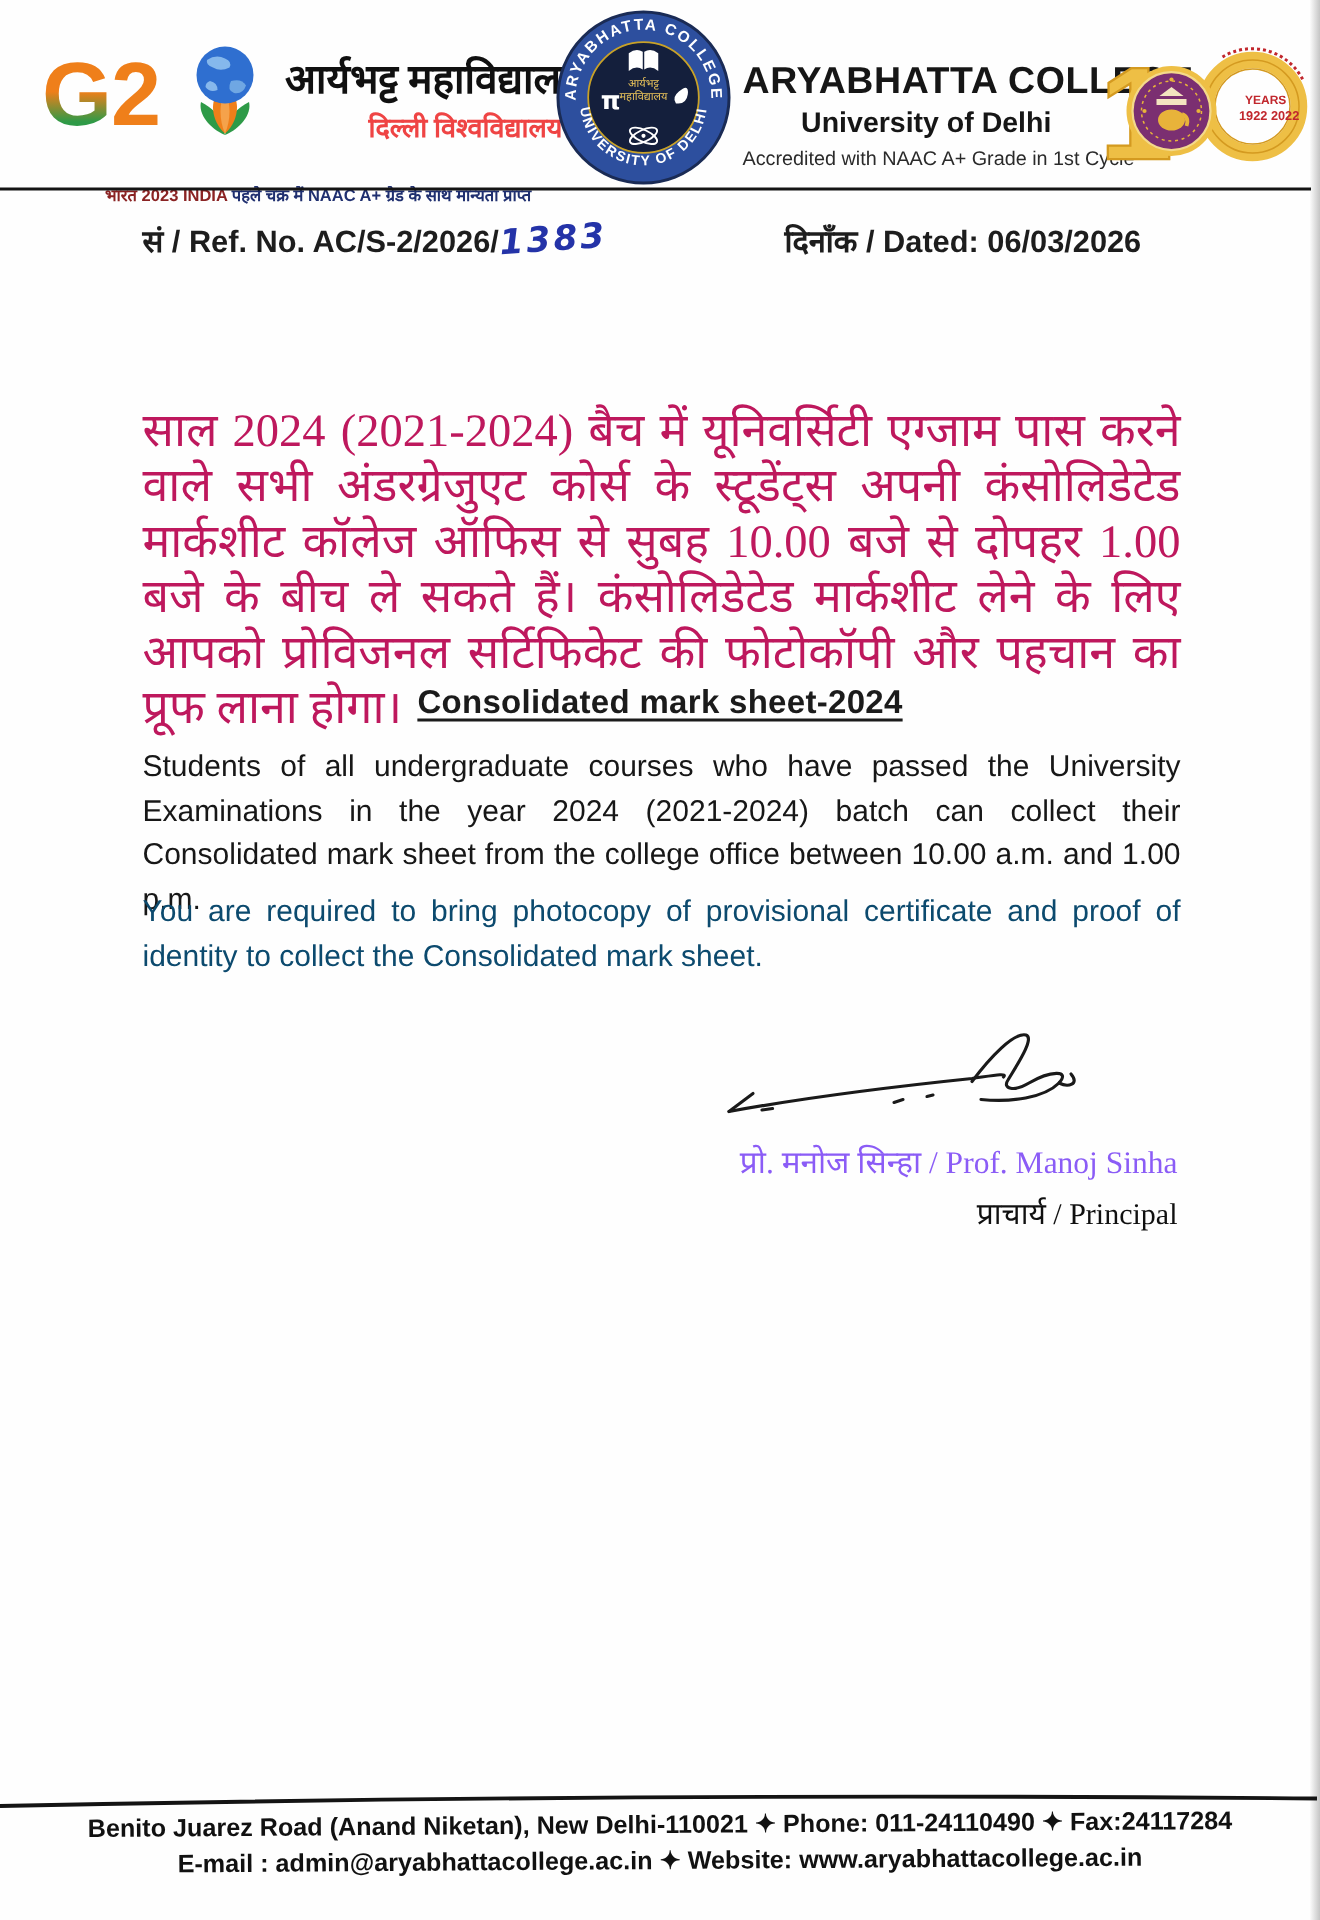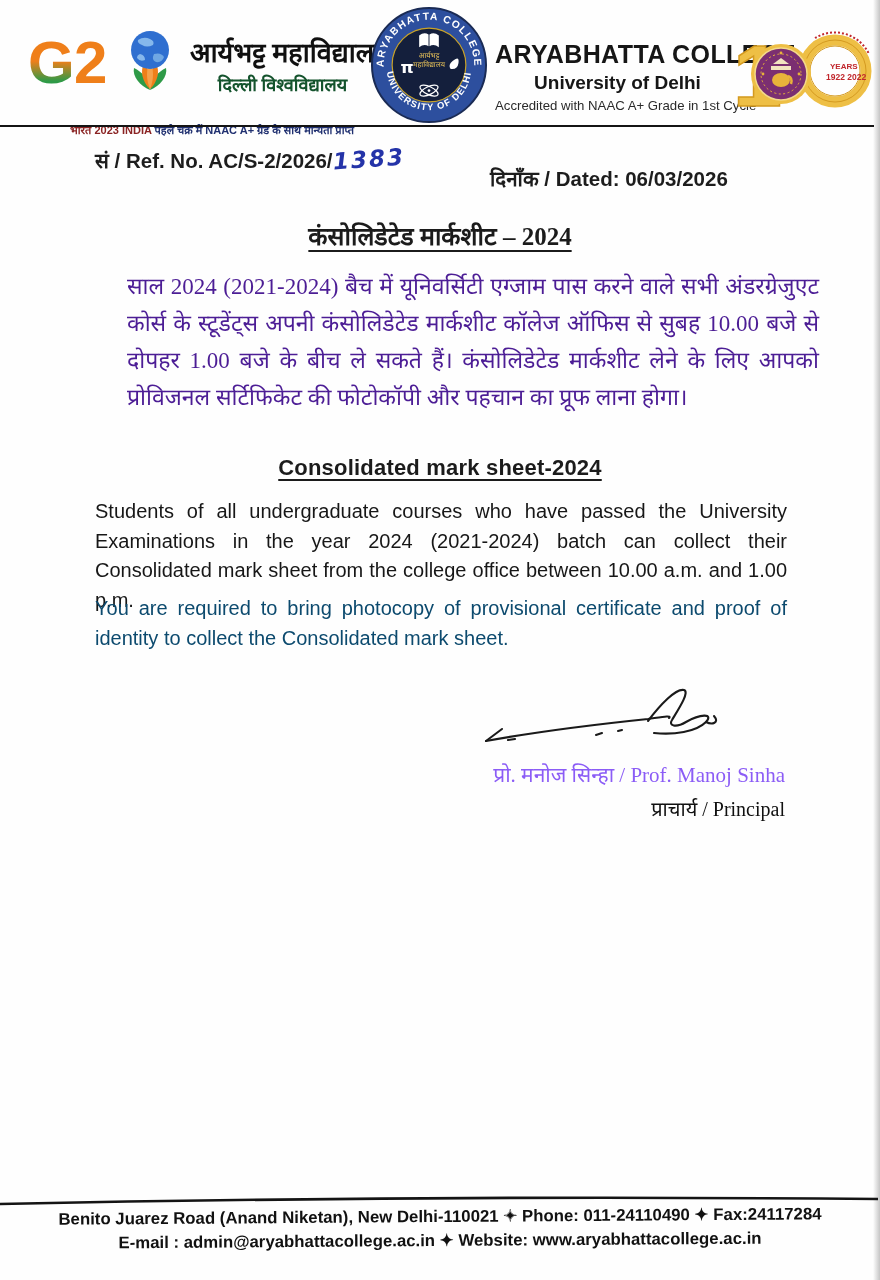--- a/index.html
+++ b/index.html
@@ -16,46 +16,46 @@
   .letterhead { position:absolute; left:0; top:0; width:880px; height:127px; }
   .rule-top { position:absolute; left:0; top:125px; width:874px; height:2.4px; background:#141414; }
   .g20 { position:absolute; left:28px; top:26px; width:170px; height:70px; }
   .g20-tagline {
     position:absolute; left:42px; top:96px; width:360px;
     font-size:11px; font-weight:bold; color:#203070; white-space:nowrap;
   }
   .g20-tagline .bharat { color:#8a2323; }
   .hindi-name-block { position:absolute; left:190px; top:38px; width:185px; text-align:center; }
   .hindi-name { font-family:"Liberation Serif", serif; font-size:27px; font-weight:bold; line-height:30px; color:#101010; white-space:nowrap; }
-  .hindi-univ { font-family:"Liberation Serif", serif; font-size:18px; font-weight:bold; margin-top:4px; color:#14532d; }
+  .hindi-univ { font-family:"Liberation Serif", serif; font-size:18px; font-weight:bold; margin-top:4px; color:#ef4444;text-align:right; }
   .seal { position:absolute; left:370px; top:6px; width:118px; height:118px; }
   .eng-block { position:absolute; left:495px; top:40px; width:245px; text-align:center; }
   .eng-college { font-size:25px; font-weight:bold; letter-spacing:.4px; color:#161616; white-space:nowrap; }
   .eng-univ { font-size:19px; font-weight:bold; margin-top:3px; color:#161616; }
   .eng-accred { font-size:13.2px; margin-top:4px; color:#2a2a2a; white-space:nowrap; }
   .centenary { position:absolute; left:733px; top:24px; width:148px; height:96px; }
   
   .ref-row { position:absolute; left:95px; top:146px; width:692px; font-size:20.5px; font-weight:600; color:#1d1d1d; }
   .ref-left { position:absolute; left:0; top:0; white-space:nowrap; }
   .ref-number {
     color:#2433a8; font-family:"DejaVu Sans", sans-serif; font-style:italic;
     font-size:23px; letter-spacing:2px; display:inline-block;
     transform:rotate(-4deg) translateY(-1px);
   }
-  .ref-right { position:absolute; left:395px; top:0; white-space:nowrap;margin-top:18px; }
+  .ref-right { position:absolute; left:428px; top:0; white-space:nowrap; }
   
   .hindi-title {
     position:absolute; left:0; top:218px; width:880px; text-align:center;
     font-family:"Liberation Serif", serif; font-size:25px; font-weight:bold;
   }
   .hindi-title span { text-decoration:underline; text-underline-offset:5px; text-decoration-thickness:2px; }
   .hindi-body {
     position:absolute; left:95px; top:268px; width:692px;
-    font-family:"Liberation Serif", serif; font-size:23px; line-height:37px;
-    text-align:justify; color:#4c1d95;margin-left:32px;
+    font-family:"Liberation Serif", serif; font-size:31px; line-height:37px;
+    text-align:justify; color:#be185d;
   }
   .eng-title {
     position:absolute; left:0; top:455px; width:880px; text-align:center;
     font-size:22px; font-weight:bold; letter-spacing:.2px;
   }
   .eng-title span { text-decoration:underline; text-underline-offset:4px; text-decoration-thickness:2px; }
   .eng-para1 {
     position:absolute; left:95px; top:497px; width:692px;
     font-size:20px; line-height:29.5px; text-align:justify; color:#171717;
   }
@@ -198,23 +198,20 @@
     <div class="rule-top"></div>
   </header>
 
   <div class="ref-row">
     <div class="ref-left">
       <span>सं / Ref. No. AC/S-2/2026/</span><span class="ref-number">1383</span>
     </div>
     <div class="ref-right">दिनाँक / Dated: 06/03/2026</div>
   </div>
 
-  <div class="hindi-title">
-    <span>कंसोलिडेटेड मार्कशीट – 2024</span>
-  </div>
 
   <p class="hindi-body">साल 2024 (2021-2024) बैच में यूनिवर्सिटी एग्जाम पास करने वाले सभी अंडरग्रेजुएट कोर्स के स्टूडेंट्स अपनी कंसोलिडेटेड मार्कशीट कॉलेज ऑफिस से सुबह 10.00 बजे से दोपहर 1.00 बजे के बीच ले सकते हैं। कंसोलिडेटेड मार्कशीट लेने के लिए आपको प्रोविजनल सर्टिफिकेट की फोटोकॉपी और पहचान का प्रूफ लाना होगा।</p>
 
   <div class="eng-title">
     <span>Consolidated mark sheet-2024</span>
   </div>
 
   <p class="eng-para1">Students of all undergraduate courses who have passed the University Examinations in the year 2024 (2021-2024) batch can collect their Consolidated mark sheet from the college office between 10.00 a.m. and 1.00 p.m.</p>
   <p class="eng-para2">You are required to bring photocopy of provisional certificate and proof of identity to collect the Consolidated mark sheet.</p>
 

